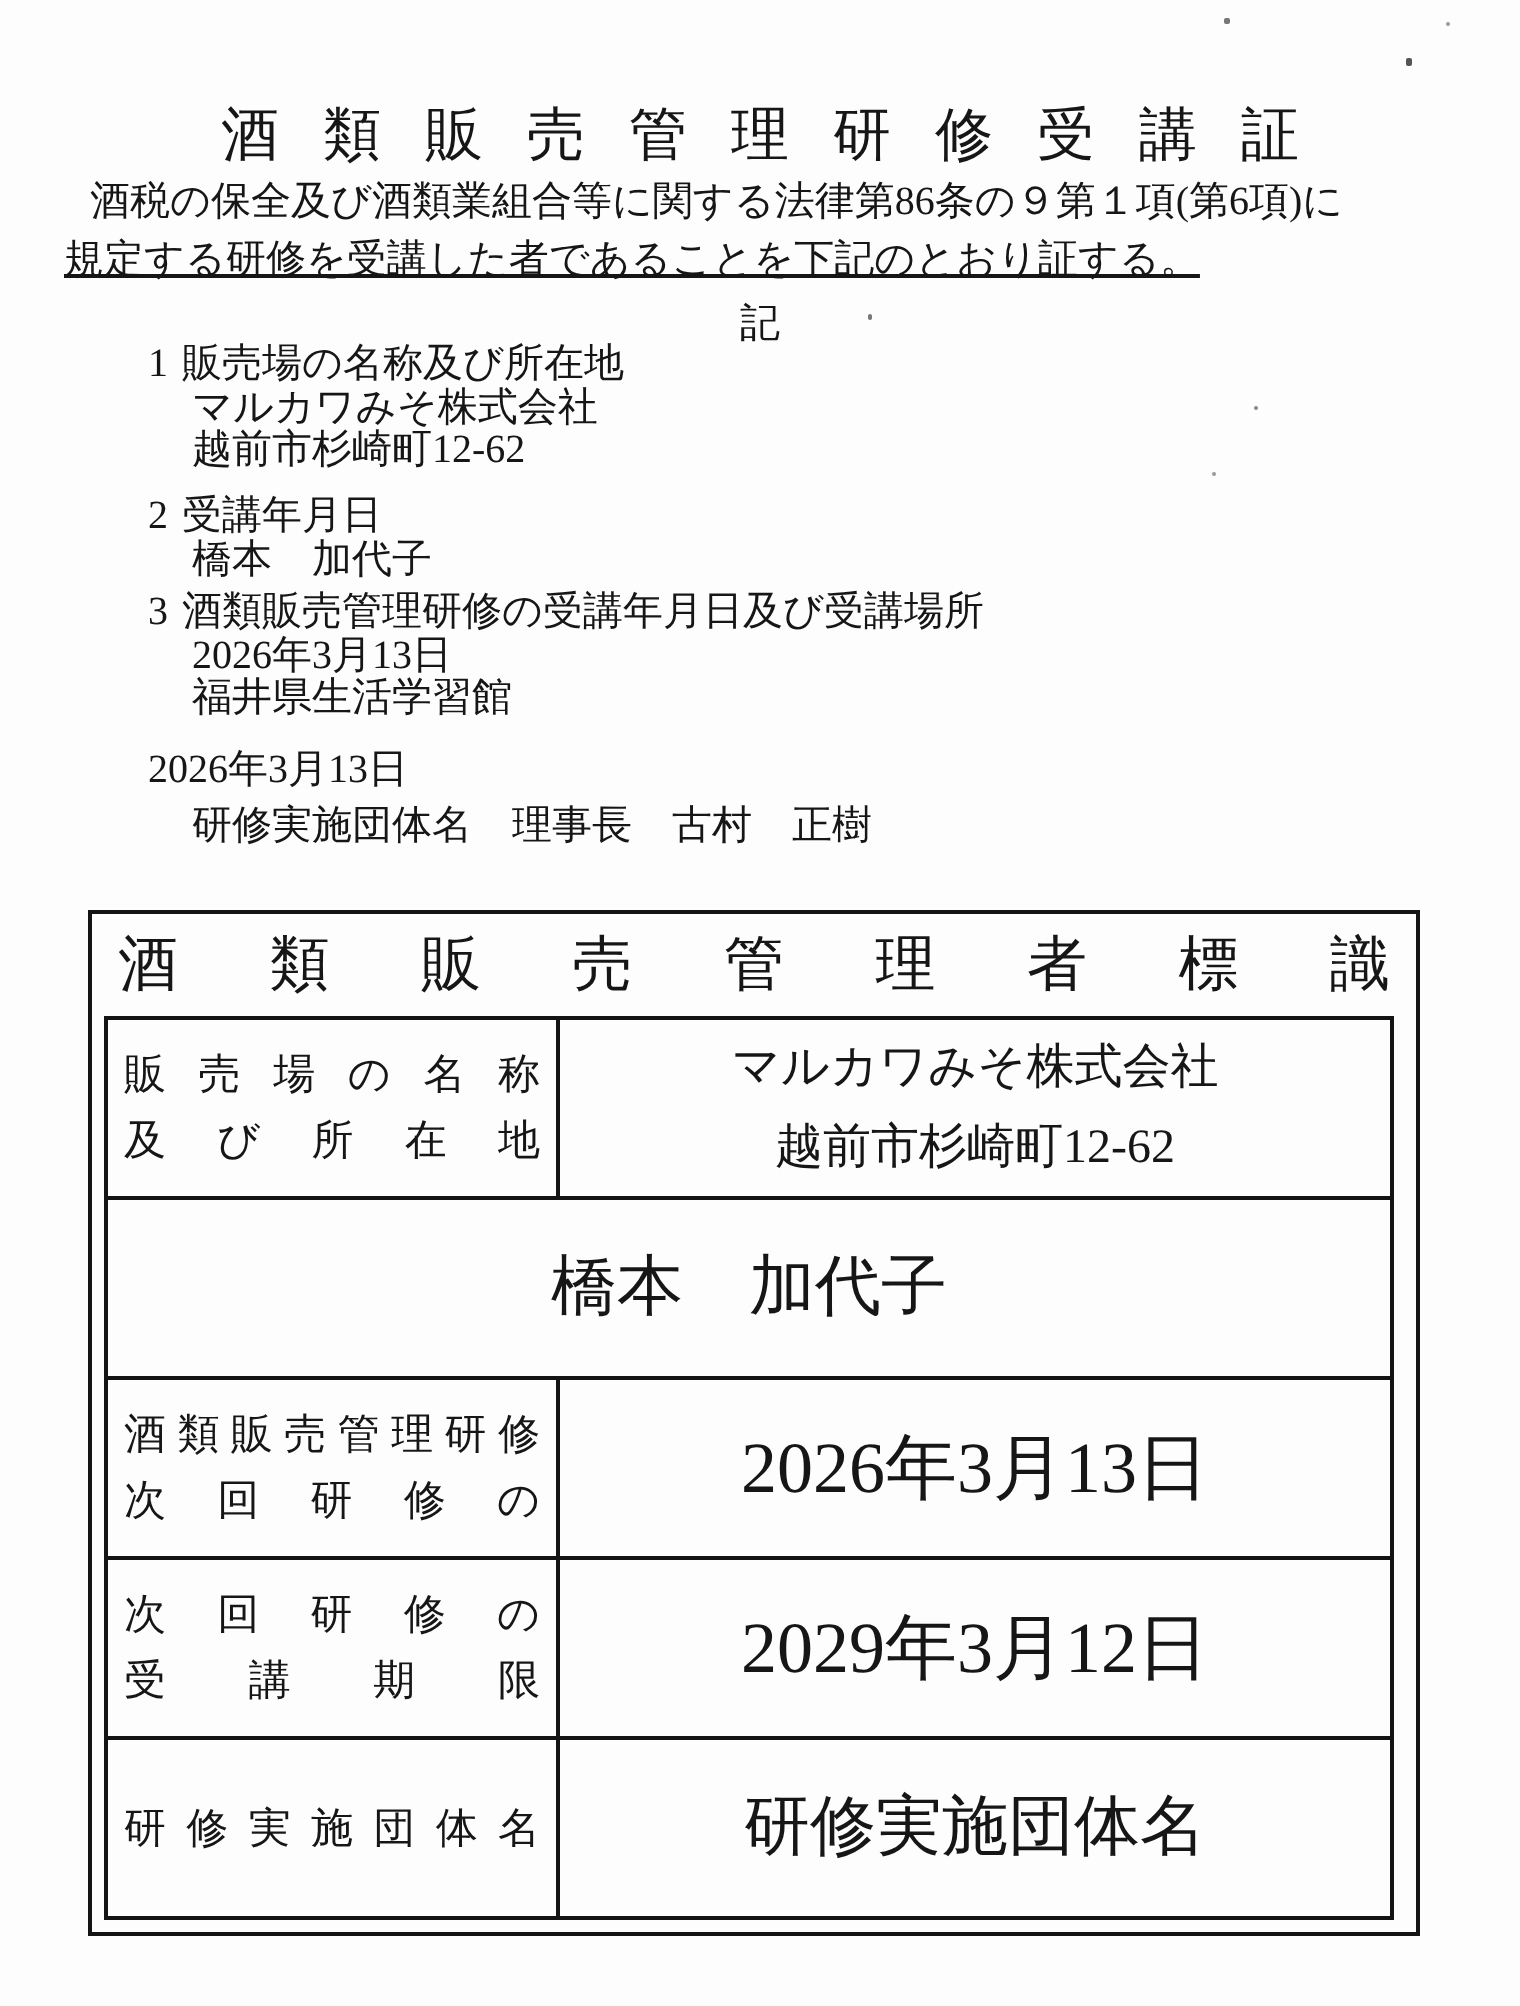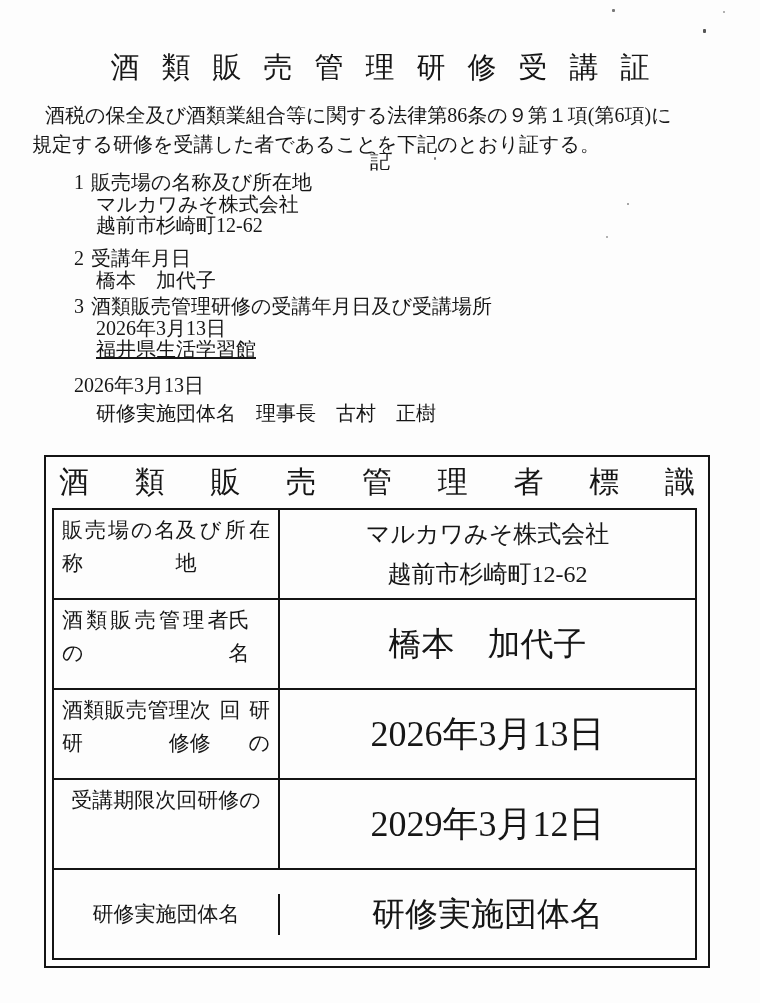--- a/index.html
+++ b/index.html
@@ -10,23 +10,23 @@
     color:#161616;
     position:relative;
     overflow:hidden;
   }
   .abs{position:absolute;}
 
   
   .doc-title{top:48px;left:0;width:760px;display:flex;justify-content:center;}
   .doc-title span{font-size:29px;letter-spacing:22px;margin-right:-22px;white-space:nowrap;}
 
-  .intro{top:101px;left:32px;width:684px;font-size:20px;line-height:29px;}
+  .intro{top:87px;left:32px;width:684px;font-size:20px;line-height:29px;}
   .intro .l1{text-indent:13px;white-space:nowrap;}
-  .intro .l2{white-space:nowrap;}
+  .intro .l2{white-space:nowrap;text-decoration:underline;}
 
   .record-heading{top:148px;left:0;width:760px;text-align:center;font-size:20px;}
 
   .cert-line{font-size:20px;white-space:nowrap;line-height:22px;text-align:center;}
   .cert-line .num{display:inline-block;margin-right:7px;}
 
   
   .sign-outer{
     left:44px;top:455px;width:662px;height:509px;
     border:2px solid #141414;background:#fdfdfd;
@@ -41,25 +41,25 @@
     display:flex;justify-content:space-between;
   }
   .sign-title-text span{letter-spacing:0;}
 
   .sign-table{
     position:absolute;left:6px;top:51px;width:641px;height:448px;
     border:2px solid #141414;
     display:flex;flex-direction:column;background:#fdfdfd;
   }
   .sign-row{flex:1 1 0;display:flex;border-bottom:2px solid #141414;min-height:0;}
-  .sign-row:last-child{border-bottom:none;align-items:center;}
+  .sign-row:last-child{border-bottom:none;}
   .lbl-cell{
     width:208px;border-right:2px solid #141414;
     padding:4px 8px;box-sizing:content-box;
-    display:flex;justify-content:center;
+    display:flex;flex-direction:column;justify-content:center;
     font-size:21px;line-height:33px;
   }
   .lbl-line{text-align:justify;text-align-last:justify;}
   .val-cell{
     flex:1;display:flex;flex-direction:column;justify-content:center;align-items:center;
     text-align:center;
   }
   .val-md{font-size:24px;line-height:40px;}
   .val-lg{font-size:33px;line-height:40px;}
   .val-xl{font-size:36px;line-height:42px;}
@@ -90,21 +90,21 @@
 
 <div class="abs cert-line" style="left:74px;top:247px;">
   <span class="num">2</span><span>受講年月日</span>
 </div>
 <div class="abs cert-line" style="left:96px;top:269px;">橋本　加代子</div>
 
 <div class="abs cert-line" style="left:74px;top:295px;">
   <span class="num">3</span><span>酒類販売管理研修の受講年月日及び受講場所</span>
 </div>
 <div class="abs cert-line" style="left:96px;top:317px;">2026年3月13日</div>
-<div class="abs cert-line" style="left:96px;top:338px;text-decoration:underline;">福井県生活学習館</div>
+<div class="abs cert-line" style="left:96px;top:338px;">福井県生活学習館</div>
 
 <div class="abs cert-line" style="left:74px;top:374px;">2026年3月13日</div>
 <div class="abs cert-line" style="left:96px;top:402px;">研修実施団体名　理事長　古村　正樹</div>
 
 <div class="abs sign-outer">
 
   <div class="sign-title">
     <div class="sign-title-text">
       <span>酒</span>
         <span>類</span>
@@ -125,43 +125,39 @@
         <div class="lbl-line">販売場の名称</div>
         <div class="lbl-line">及び所在地</div>
       </div>
       <div class="val-cell val-md">
         <div class="val-line">マルカワみそ株式会社</div>
         <div class="val-line">越前市杉崎町12-62</div>
       </div>
     </div>
 
     <div class="sign-row">
-      <div class="lbl-cell">
-        <div class="lbl-line">酒類販売管理者の</div>
-        <div class="lbl-line">氏名</div>
-      </div>
       <div class="val-cell val-lg">
         <div class="val-line">橋本　加代子</div>
       </div>
     </div>
 
     <div class="sign-row">
       <div class="lbl-cell">
         <div class="lbl-line">酒類販売管理研修</div>
         <div class="lbl-line">次回研修の</div>
       </div>
       <div class="val-cell val-xl">
         <div class="val-line">2026年3月13日</div>
       </div>
     </div>
 
     <div class="sign-row">
       <div class="lbl-cell">
+        <div class="lbl-line">次回研修の</div>
         <div class="lbl-line">受講期限</div>
-        <div class="lbl-line">次回研修の</div>
       </div>
       <div class="val-cell val-xl">
         <div class="val-line">2029年3月12日</div>
       </div>
     </div>
 
     <div class="sign-row">
       <div class="lbl-cell">
         <div class="lbl-line">研修実施団体名</div>
       </div>

